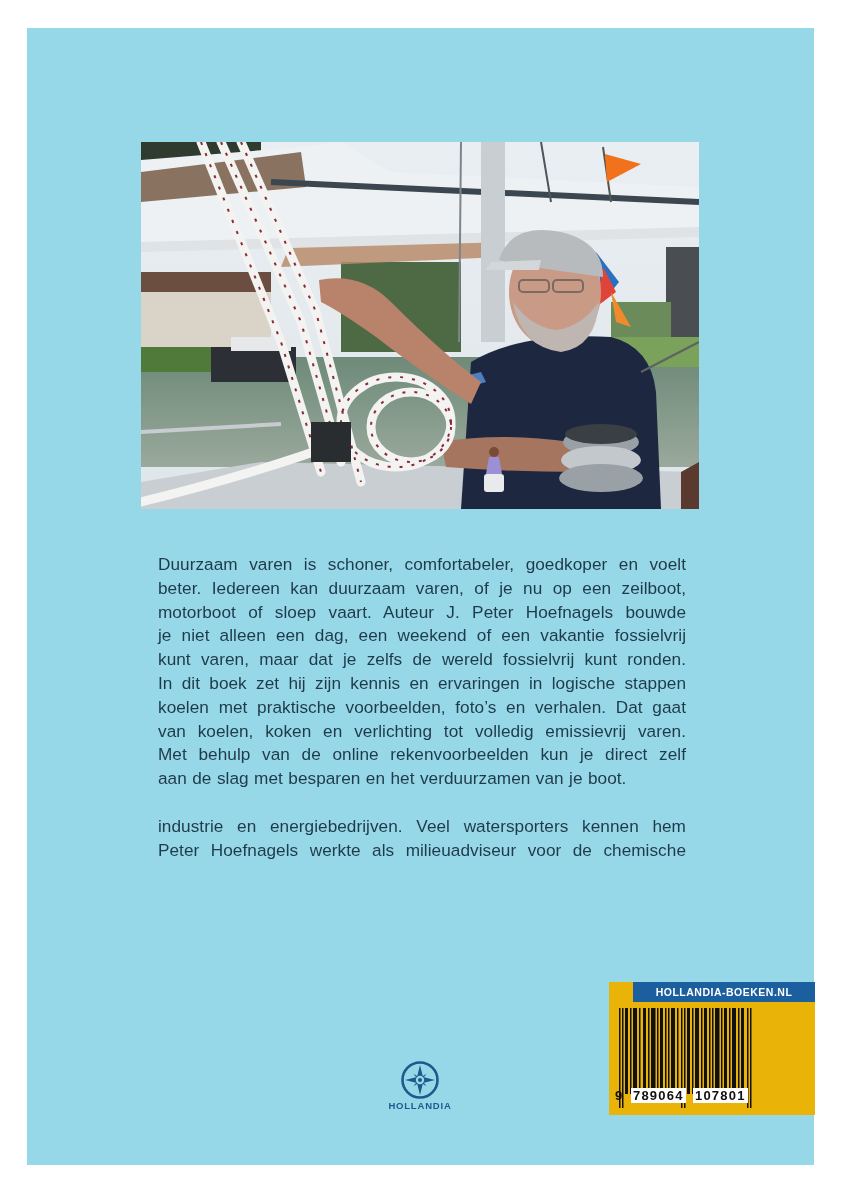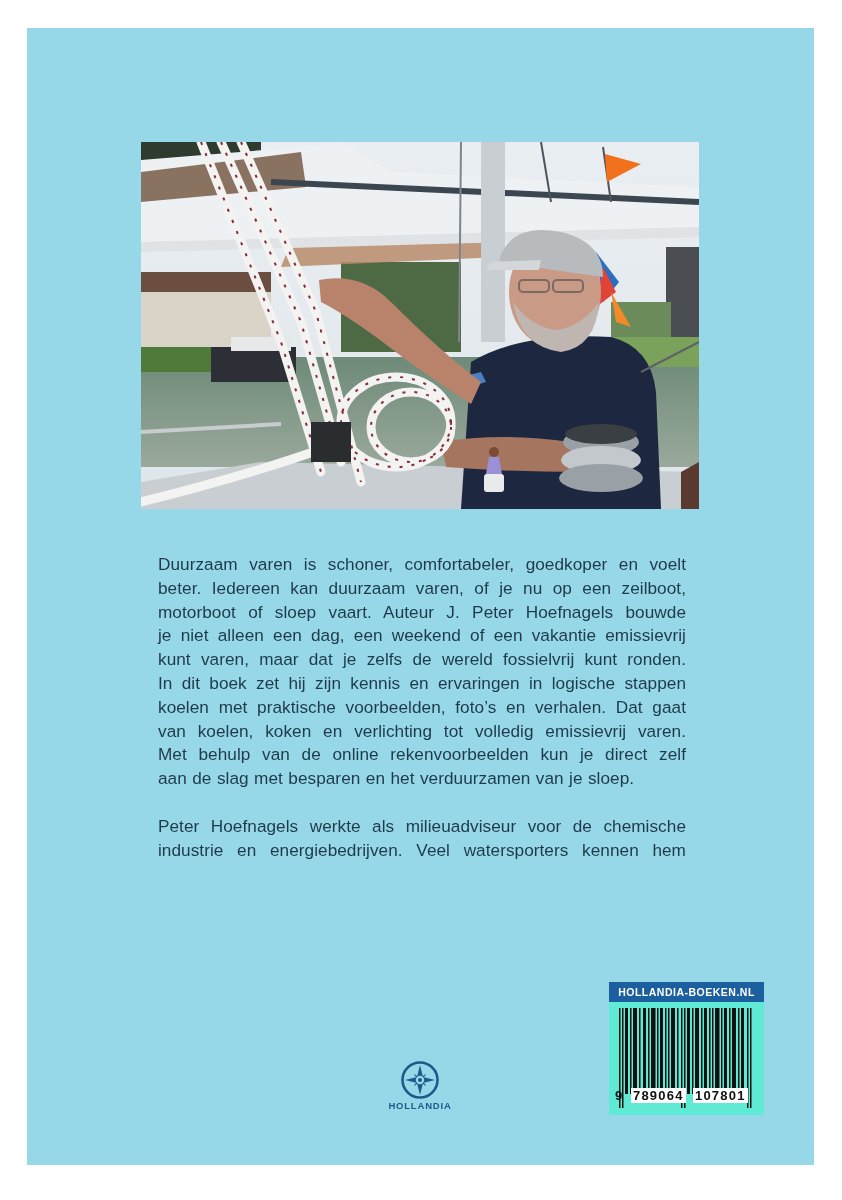--- a/index.html
+++ b/index.html
@@ -28,21 +28,21 @@
   .blurb em { font-style:italic; }
   .logo {
     position:absolute; left:388px; top:1060px; width:64px; height:60px; text-align:center;
   }
   .logo svg { display:block; margin:0 auto; }
   .logo-text {
     display:block; margin-top:0; font-size:9.5px; font-weight:bold; color:#1c5a8c;
     letter-spacing:0.8px;
   }
   .barcode-box {
-    position:absolute; left:609px; top:982px; width:155px; height:133px; background:#5eead4;
+    position:absolute; left:609px; top:982px; width:182px; height:133px; background:#eab308;padding-left:24px;
   }
   .barcode-header {
     height:20px; background:#1b5f9e; color:#ffffff; font-size:10.5px; font-weight:bold;
     line-height:20px; text-align:center; letter-spacing:0.5px;
   }
   .barcode-bars { position:absolute; left:10px; top:26px; width:135px; height:100px; }
   .barcode-digits {
     position:absolute; top:106px; left:6px; width:145px; font-size:13px; font-weight:bold;
     color:#111; letter-spacing:1.2px;
   }
@@ -158,31 +158,31 @@
 
     <polygon points="540,330 558,320 558,367 540,367" fill="#5a3a2e"></polygon>
   </svg>
 </div>
 
 <div class="blurb">
   <p>
     <span class="line">Duurzaam varen is schoner, comfortabeler, goedkoper en voelt</span>
     <span class="line">beter. Iedereen kan duurzaam varen, of je nu op een zeilboot,</span>
     <span class="line">motorboot of sloep vaart. Auteur J. Peter Hoefnagels bouwde</span>
-    <span class="line">je niet alleen een dag, een weekend of een vakantie emissievrij</span>
+    <span class="line">je niet alleen een dag, een weekend of een vakantie fossielvrij</span>
     <span class="line">kunt varen, maar dat je zelfs de wereld fossielvrij kunt ronden.</span>
     <span class="line">In dit boek zet hij zijn kennis en ervaringen in logische stappen</span>
     <span class="line">koelen met praktische voorbeelden, foto’s en verhalen. Dat gaat</span>
     <span class="line">van koelen, koken en verlichting tot volledig emissievrij varen.</span>
     <span class="line">Met behulp van de online rekenvoorbeelden kun je direct zelf</span>
-    <span class="line last">aan de slag met besparen en het verduurzamen van je sloep.</span>
+    <span class="line last">aan de slag met besparen en het verduurzamen van je boot.</span>
   </p>
   <p>
+    <span class="line">industrie en energiebedrijven. Veel watersporters kennen hem</span>
     <span class="line">Peter Hoefnagels werkte als milieuadviseur voor de chemische</span>
-    <span class="line">industrie en energiebedrijven. Veel watersporters kennen hem</span>
   </p>
 </div>
 
 <div class="logo">
   <svg width="40" height="40" viewBox="0 0 40 40" xmlns="http://www.w3.org/2000/svg">
     <circle cx="20" cy="20" r="17.5" fill="none" stroke="#1c5a8c" stroke-width="2.6"></circle>
     <polygon points="20,5 23,17 35,20 23,23 20,35 17,23 5,20 17,17" fill="#1c5a8c"></polygon>
     <polygon points="20,11 21.5,18.5 29,20 21.5,21.5 20,29 18.5,21.5 11,20 18.5,18.5" fill="#1c5a8c" transform="rotate(45 20 20)"></polygon>
     <circle cx="20" cy="20" r="4.2" fill="#96d8e8"></circle>
     <circle cx="20" cy="20" r="2" fill="#1c5a8c"></circle>

